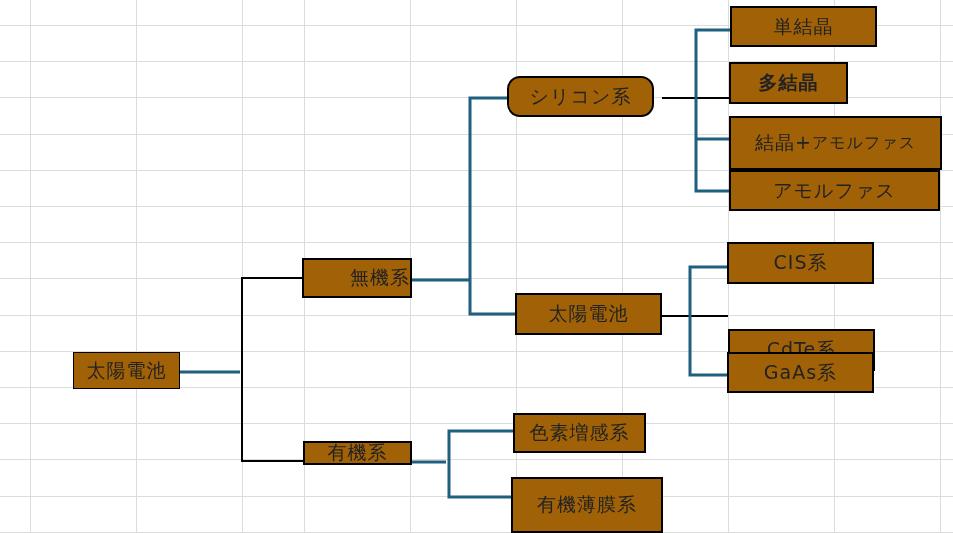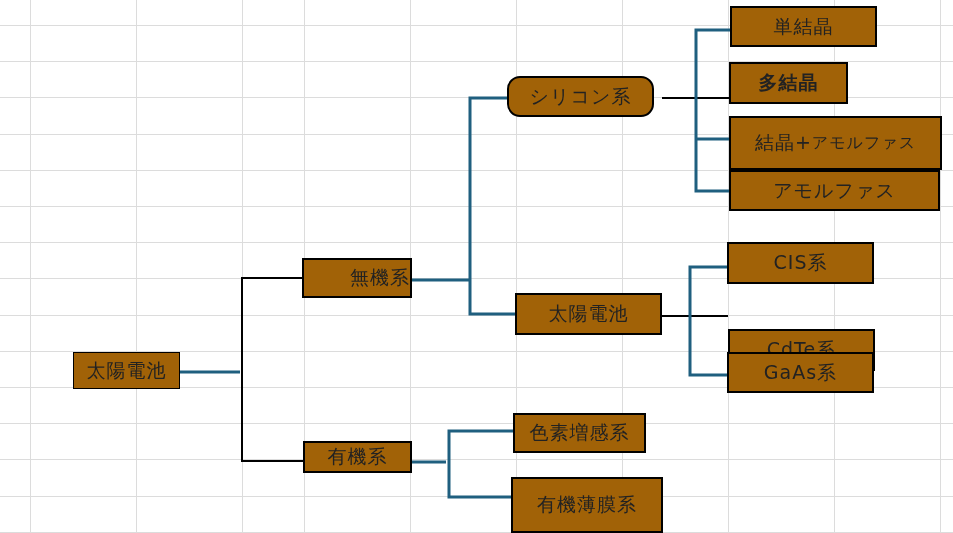--- a/index.html
+++ b/index.html
@@ -70,21 +70,21 @@
 </svg>
 
 <div class="node thin" style="left:30px; top:352px; width:107px; height:37px;margin-left:43px;">
   <span>太陽電池</span>
 </div>
 
 <div class="node" style="left:302px; top:258px; width:110px; height:40px;justify-content:flex-end;">
   <span>無機系</span>
 </div>
 
-<div class="node" style="left:303px; top:441px; width:109px; height:32px;">
+<div class="node" style="left:303px; top:441px; width:109px; height:24px;">
   <span>有機系</span>
 </div>
 
 <div class="node" style="left:507px; top:76px; width:147px; height:41px;border-radius:13px;">
   <span>シリコン系</span>
 </div>
 
 <div class="node" style="left:515px; top:293px; width:147px; height:42px;">
   <span>太陽電池</span>
 </div>

